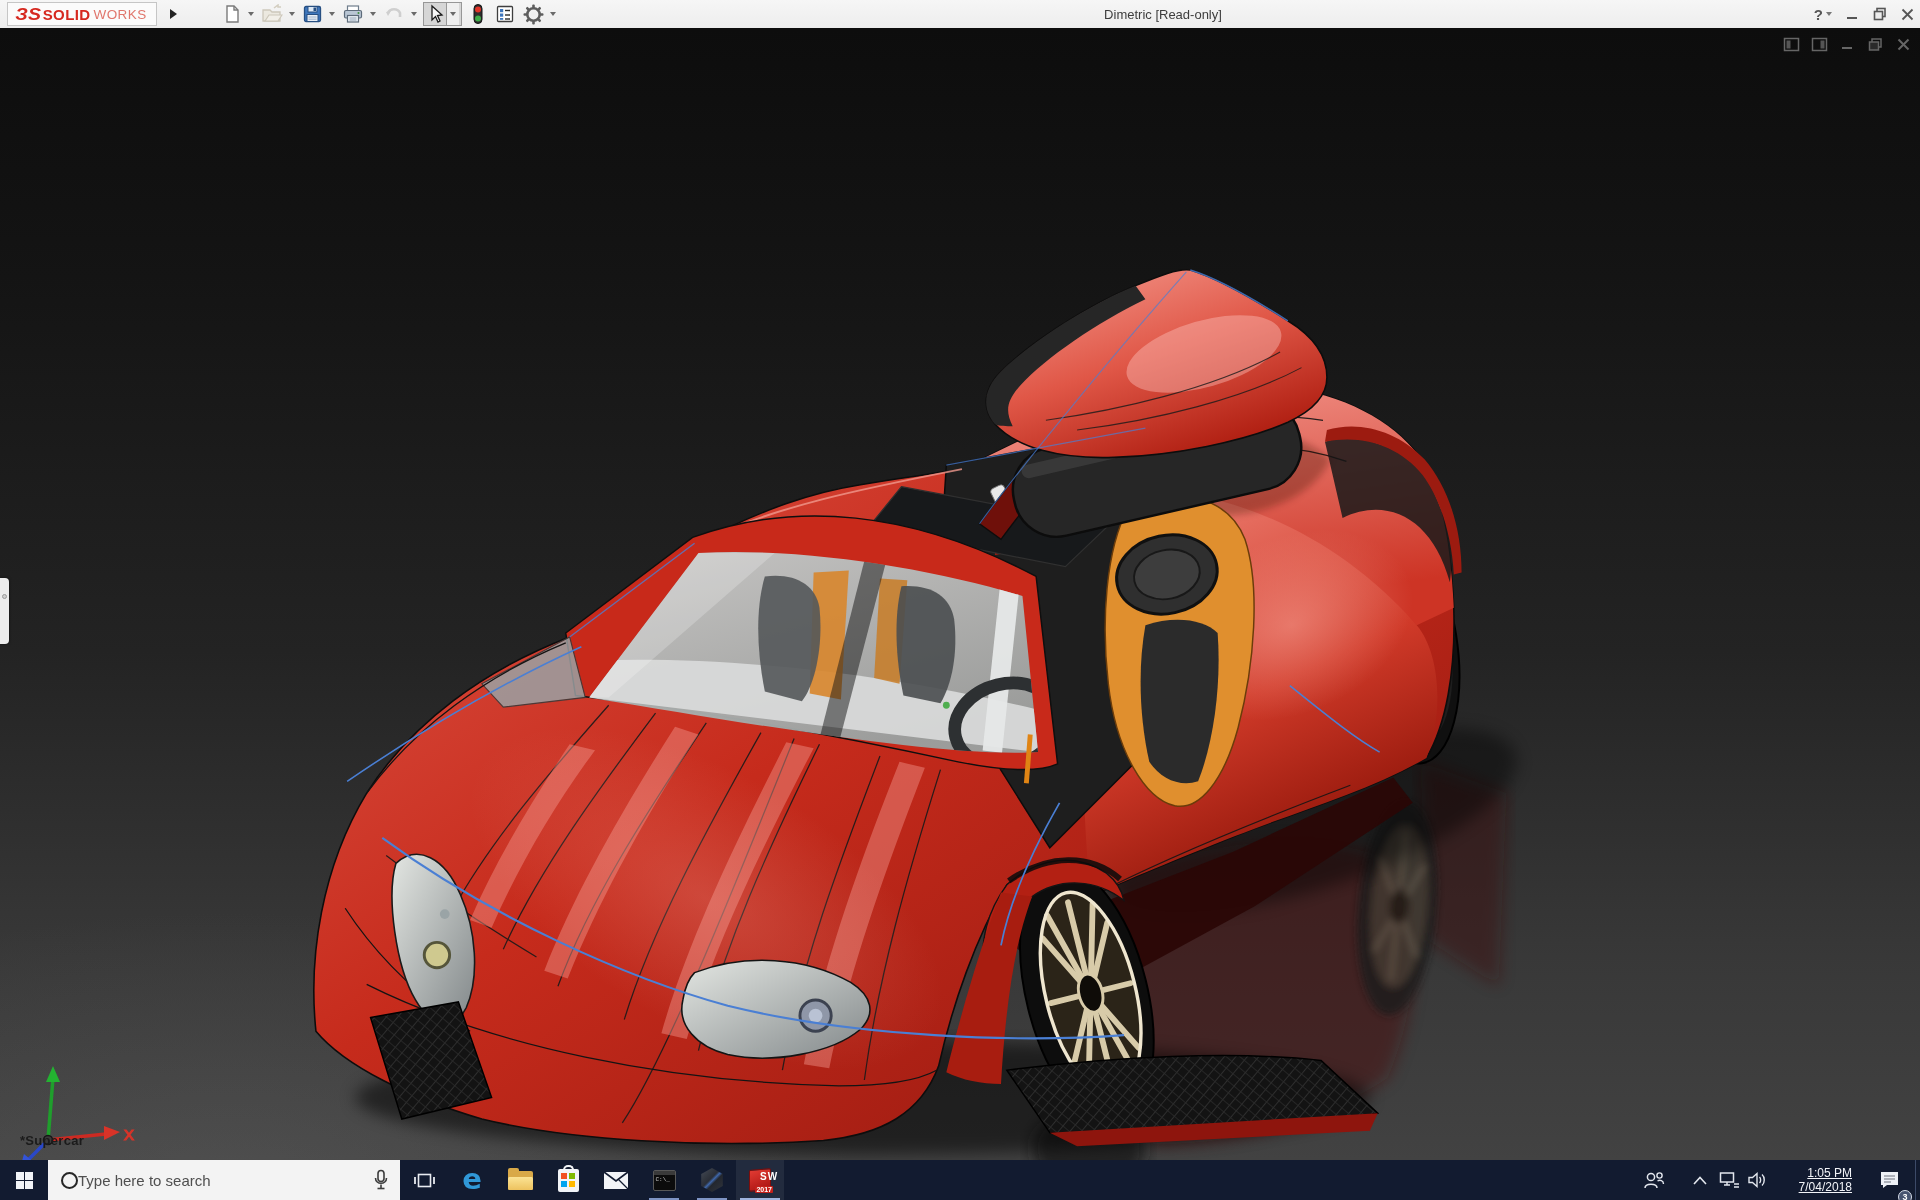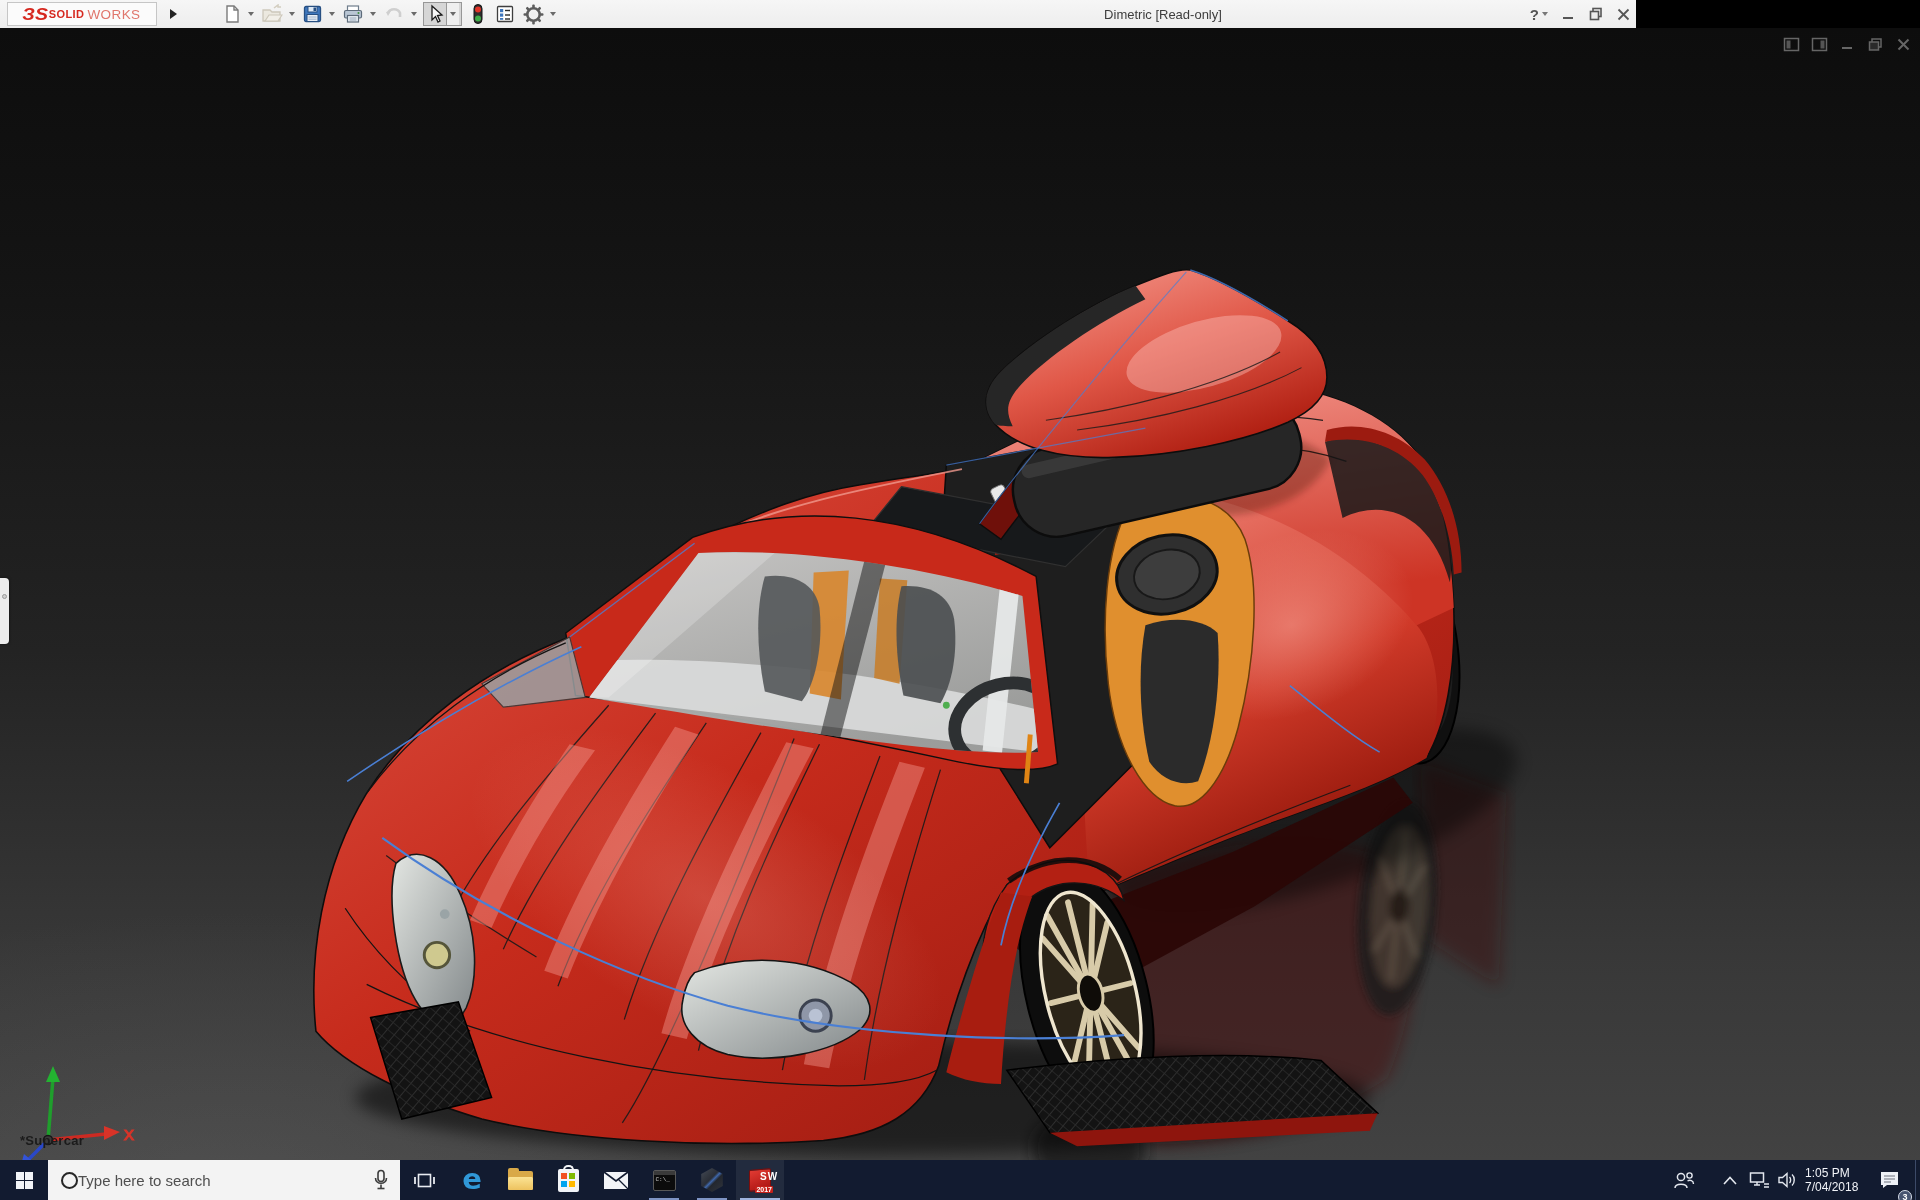--- a/index.html
+++ b/index.html
@@ -1,26 +1,26 @@
 <!DOCTYPE html>
 <html><head>
 <meta charset="utf-8">
 <style>
   * { margin:0; padding:0; box-sizing:border-box; }
   html,body { width:1920px; height:1200px; overflow:hidden; background:#000;
               font-family:"Liberation Sans", sans-serif; }
 
   
-  .titlebar { position:absolute; left:0; top:0; width:1636px; height:28px;
+  .titlebar { position:absolute; left:0; top:0; width:1920px; height:28px;
     background:linear-gradient(180deg,#f6f6f6,#ededed); display:flex; align-items:center;text-align:center; }
   .logo-box { margin-left:7px; height:24px; width:150px; background:#fbfbfb;
     border:1px solid #c6c6c6; display:flex; align-items:center; justify-content:center; gap:3px; }
   .logo-mark { color:#d6281f; font-size:17px; font-weight:bold; font-style:italic;
     transform:scaleX(1.15); line-height:1; }
-  .logo-solid { color:#d6281f; font-weight:bold; font-size:11px; letter-spacing:.4px; }
+  .logo-solid { color:#d6281f; font-weight:bold; font-size:15px; letter-spacing:.4px; }
   .logo-works { color:#e0766c; font-weight:normal; font-size:13.5px; letter-spacing:.4px; }
   .menu-expand { width:16px; height:22px; margin-left:8px; display:flex; align-items:center;
     justify-content:center; cursor:pointer; }
   .menu-expand .tri { width:0; height:0; border-left:7px solid #222;
     border-top:5px solid transparent; border-bottom:5px solid transparent; }
   .toolbar { display:flex; align-items:center; margin-left:40px; gap:2px; }
   .tbtn { display:flex; align-items:center; padding:2px 1px; border-radius:2px; }
   .tbtn svg { display:block; }
   .tbtn.disabled { opacity:.55; }
   .drop { width:0; height:0; border-top:4px solid #6a6a6a;
@@ -102,22 +102,22 @@
   .swicon { position:relative; width:24px; height:24px; }
   .swicon .cube { position:absolute; inset:1px; background:linear-gradient(160deg,#e23b33,#a81210);
     border-radius:2px; transform:skewY(-4deg); border:1px solid #7c0d0b; }
   .swicon .sw { position:absolute; left:12px; top:3px; color:#fff; font-weight:bold;
     font-size:10px; letter-spacing:1px; }
   .swicon .yr { position:absolute; right:-1px; bottom:-1px; color:#fff; background:#c5201a;
     font-size:7px; font-weight:bold; padding:0 1px; border-radius:1px; }
 
   .tray { position:absolute; right:0; top:1160px; height:40px; display:flex; align-items:center; }
   .tray-item { display:flex; align-items:center; justify-content:center; height:40px; }
-  .clock { width:62px; text-align:left; color:#f2f4f8; font-size:12px; line-height:14px;
-    margin:0 4px; }
+  .clock { width:62px; text-align:right; color:#f2f4f8; font-size:12px; line-height:14px;
+    margin:0 19px;text-decoration:underline; }
   .badge { position:absolute; right:-5px; bottom:-4px; width:14px; height:14px; border-radius:50%;
     background:#46536f; border:1px solid #d7dde8; color:#fff; font-size:9px; font-weight:bold;
     display:flex; align-items:center; justify-content:center; }
   .showdesk { width:5px; height:40px; border-left:1px solid #3c4a68; margin-left:8px; }
 </style>
 </head>
 <body>
 
 <div class="titlebar">
   <div class="logo-box">

